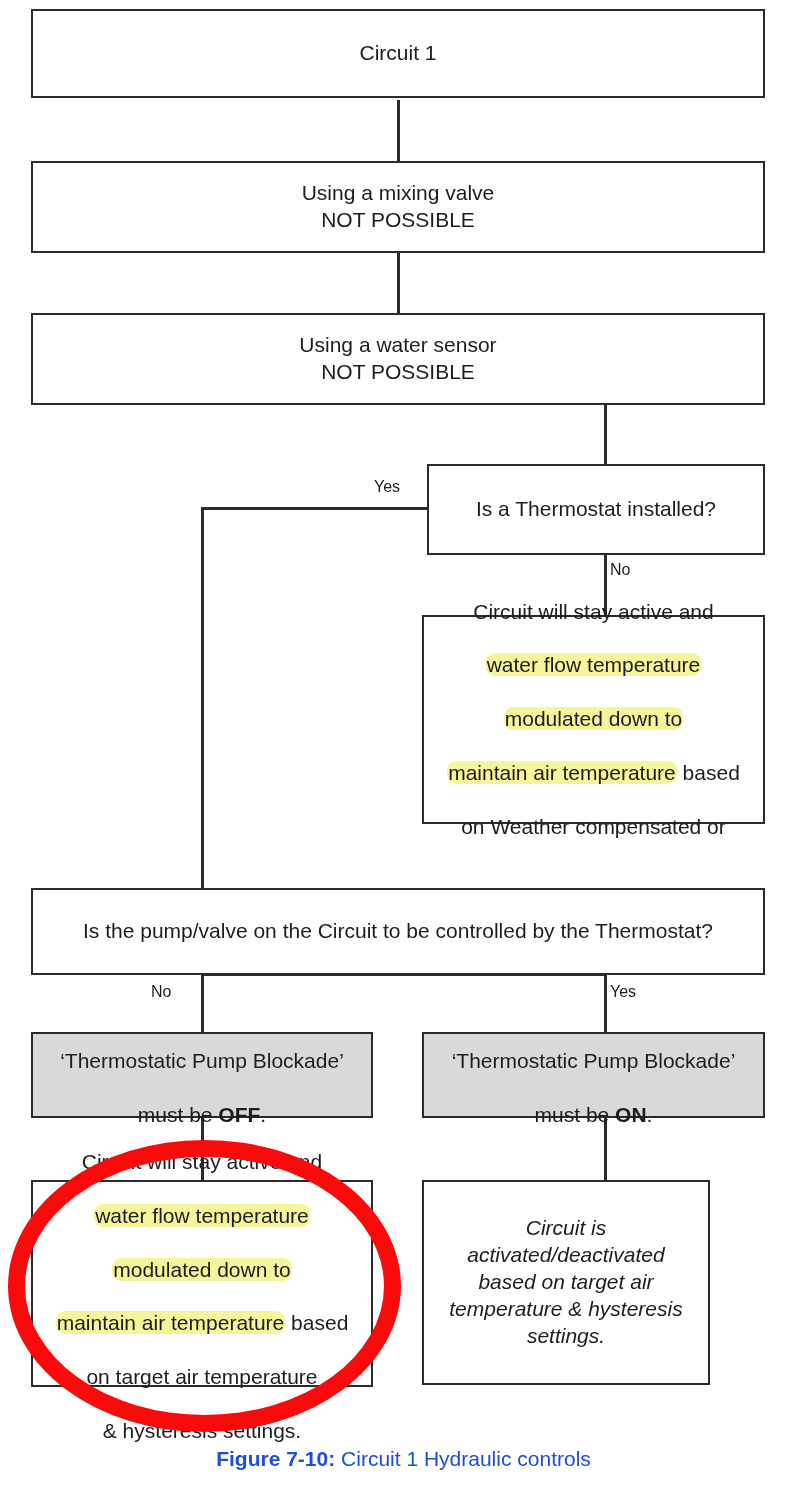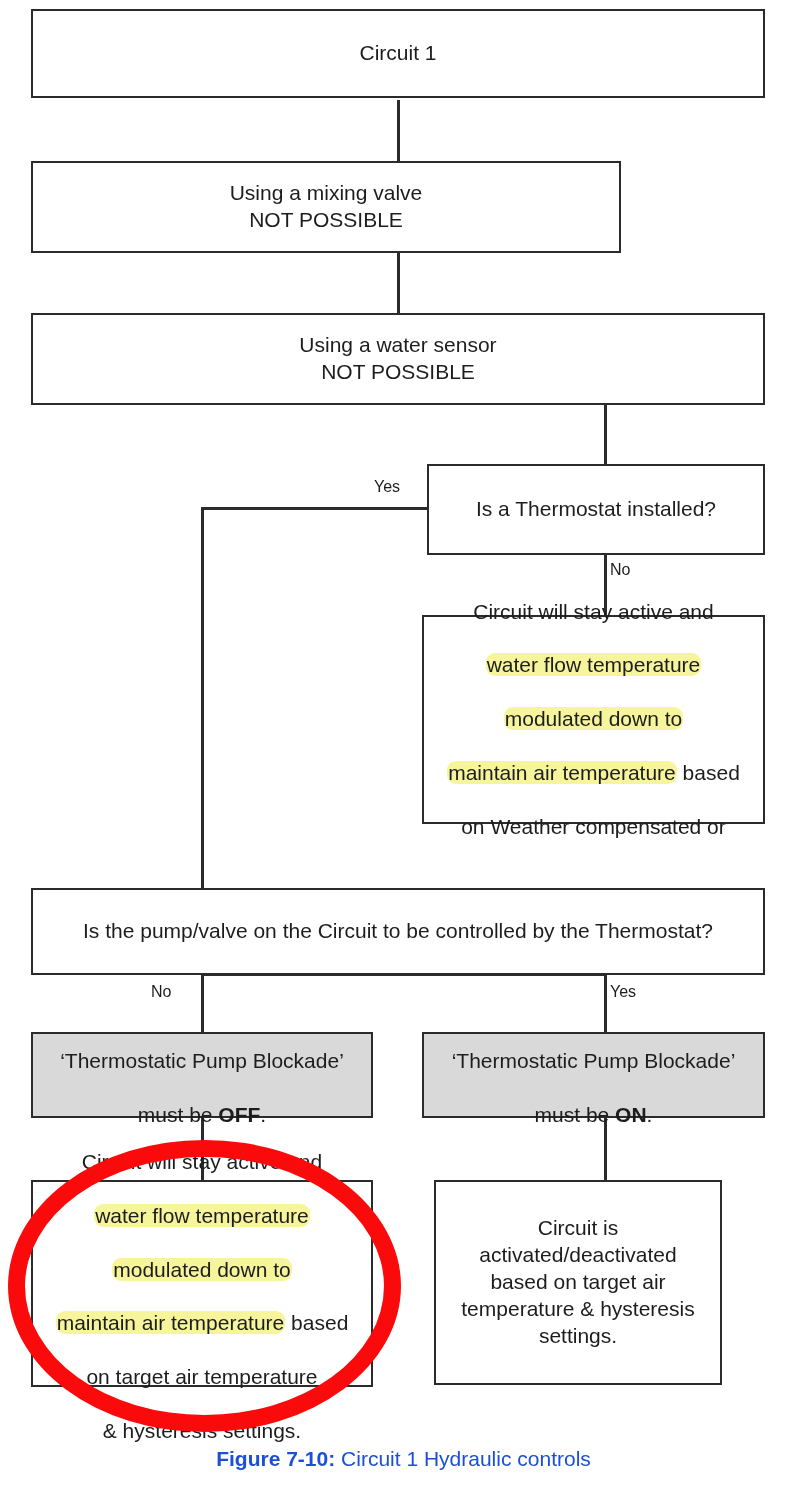--- a/index.html
+++ b/index.html
@@ -104,21 +104,21 @@
   <div class="conn v" style="left:201px; top:973px; height:61px;"></div>
   <div class="conn v" style="left:604px; top:973px; height:61px;"></div>
 
   <div class="conn v" style="left:201px; top:1116px; height:64px;"></div>
   <div class="conn v" style="left:604px; top:1116px; height:64px;"></div>
 
   <div class="node" style="left:31px; top:9px; width:734px; height:89px;">
     <span class="txt">Circuit 1</span>
   </div>
 
-  <div class="node" style="left:31px; top:161px; width:590px; height:92px;">
+  <div class="node" style="left:31px; top:161px; width:734px; height:92px;">
     <span class="txt">Using a mixing valve
 NOT POSSIBLE</span>
   </div>
 
   <div class="node" style="left:31px; top:313px; width:734px; height:92px;">
     <span class="txt">Using a water sensor
 NOT POSSIBLE</span>
   </div>
 
   <div class="node" style="left:427px; top:464px; width:338px; height:91px;">
@@ -163,21 +163,21 @@
     <span class="txt">
       <span>Circuit will stay active and</span><br>
       <span class="hl">water flow temperature</span><br>
       <span class="hl">modulated down to</span><br>
       <span class="hl">maintain air temperature</span><span> based</span><br>
       <span>on target air temperature</span><br>
       <span>&amp; hysteresis settings.</span>
     </span>
   </div>
 
-  <div class="node" style="left:434px; top:1180px; width:288px; height:205px;">
+  <div class="node" style="left:422px; top:1180px; width:288px; height:205px;font-style:italic;">
     <span class="txt">Circuit is activated/deactivated
 based on target air
 temperature &amp; hysteresis
 settings.</span>
   </div>
 
   <div id="annotation-ellipse"></div>
 
   <div id="figure-caption">
     <span class="cap-num">Figure 7-10:</span><span> Circuit 1 Hydraulic controls</span>

